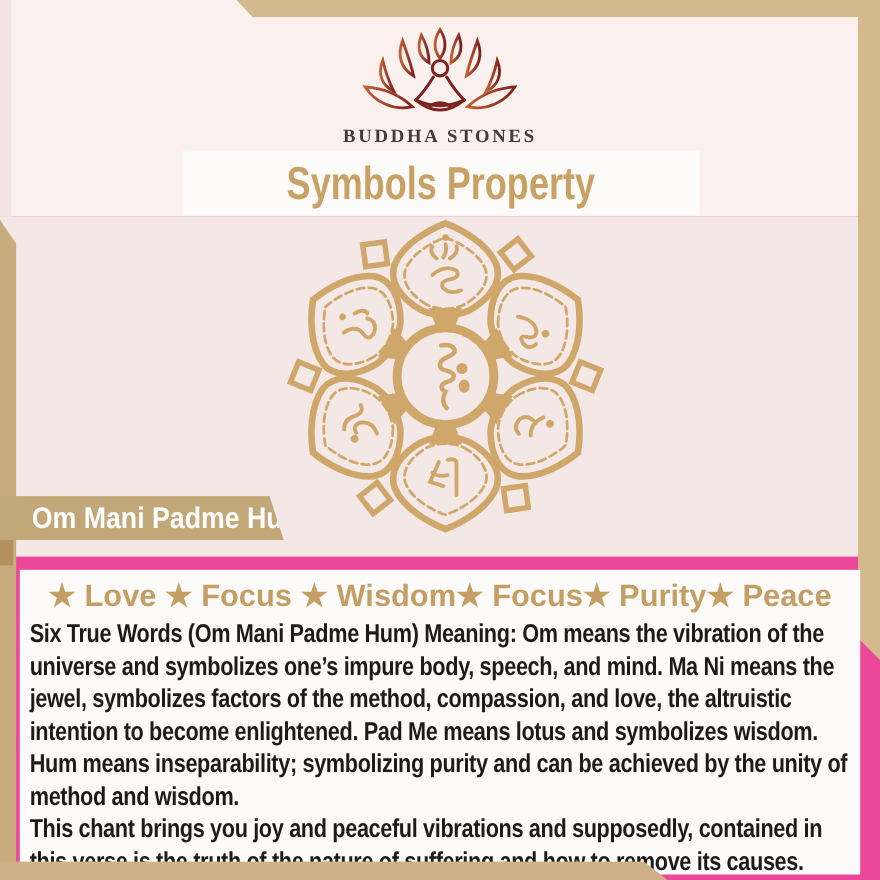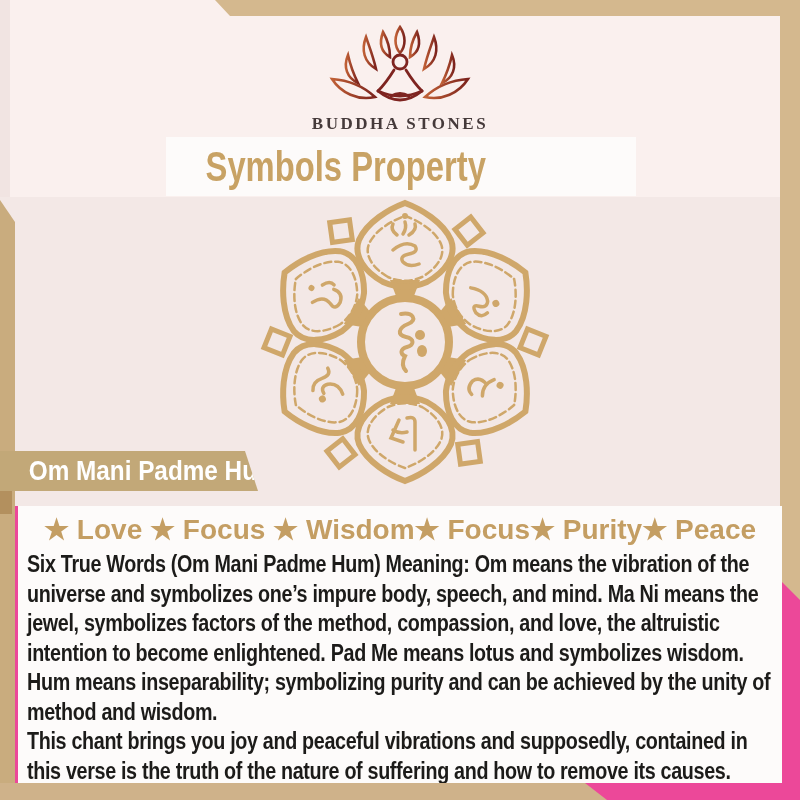--- a/index.html
+++ b/index.html
@@ -21,36 +21,36 @@
   .left-strip-dark{position:absolute;left:0;top:488px;width:12px;height:26px;background:#b3905e;}
   .bottom-band{position:absolute;left:0;top:783px;width:607px;height:17px;background:#cfb28a;
             clip-path:polygon(0 0,585px 0,100% 100%,0 100%);}
 
   
   .logo{position:absolute;left:320px;top:22px;width:160px;height:96px;}
   .brand-name{position:absolute;left:0;top:114px;width:800px;text-align:center;
             font-family:"Liberation Serif",serif;font-size:17px;font-weight:bold;
             letter-spacing:2.5px;color:#453a3a;}
   .title-box{position:absolute;left:166px;top:137px;width:470px;height:59px;background:#fdfbfa;
-            display:flex;align-items:center;justify-content:flex-start;}
+            display:flex;align-items:center;justify-content:center;}
   .page-title{font-size:42px;font-weight:bold;color:#c8a264;white-space:nowrap;
             transform:scaleX(0.78);transform-origin:center;}
 
   
   .mandala{position:absolute;left:255px;top:192px;width:300px;height:300px;}
 
   
   .om-banner{position:absolute;left:0;top:451px;width:258px;height:40px;background:#c2a878;
             clip-path:polygon(0 0,245px 0,100% 100%,0 100%);
             display:flex;align-items:center;}
   .om-banner span{color:#ffffff;font-weight:bold;font-size:27px;white-space:nowrap;
             padding-left:32px;transform:scaleX(0.9);transform-origin:0 50%;}
 
   
-  .content-box{position:absolute;left:18px;top:506px;width:764px;height:277px;background:#fdfbfa;
+  .content-box{position:absolute;left:18px;top:518px;width:764px;height:277px;background:#fdfbfa;
             overflow:hidden;}
   .properties-line{margin-top:7px;width:764px;text-align:center;color:#c49e63;
             font-weight:bold;font-size:28px;white-space:nowrap;}
   .body-text{margin-left:9px;margin-top:4px;width:900px;transform:scaleX(0.84);
             transform-origin:0 0;font-size:23.5px;font-weight:bold;color:#1c1b19;
             line-height:29.5px;letter-spacing:-0.4px;}
   .body-text p{margin:0;}
 </style>
 </head>
 <body>

